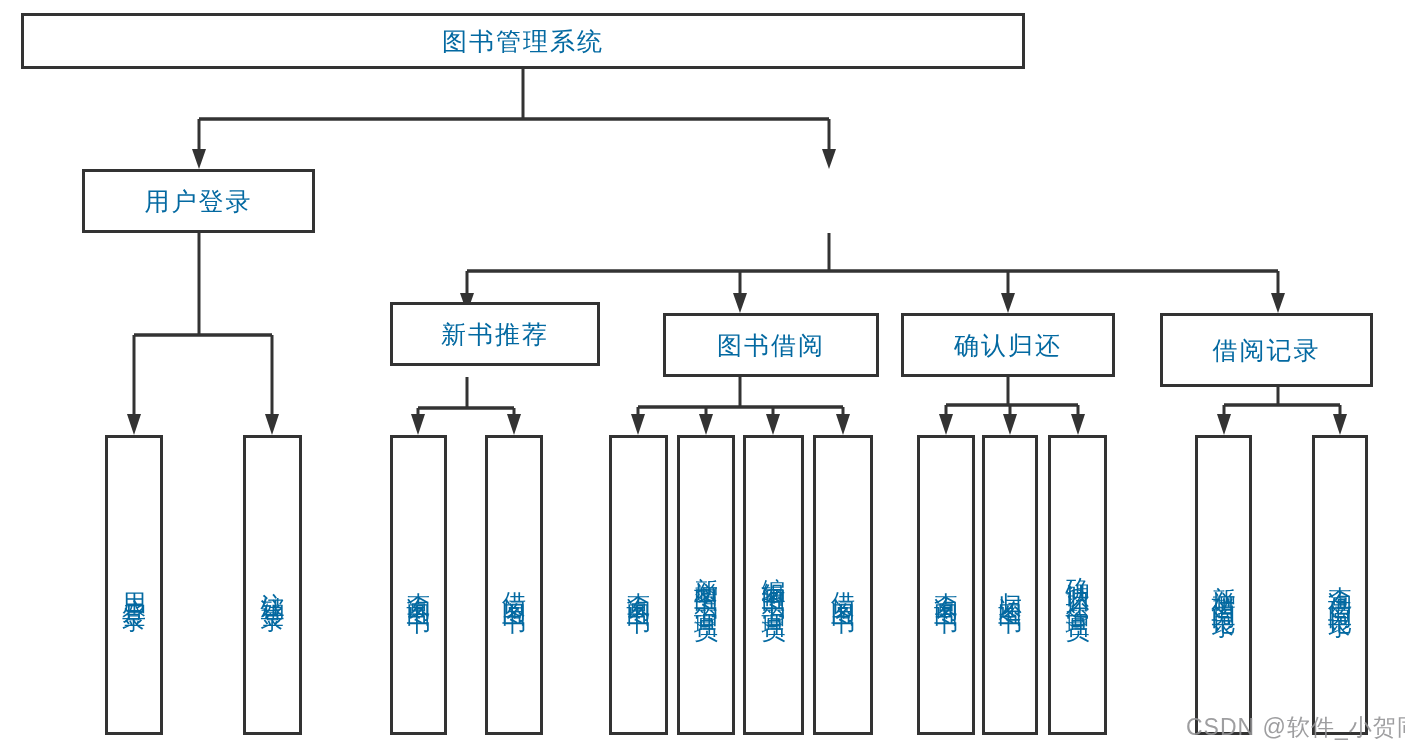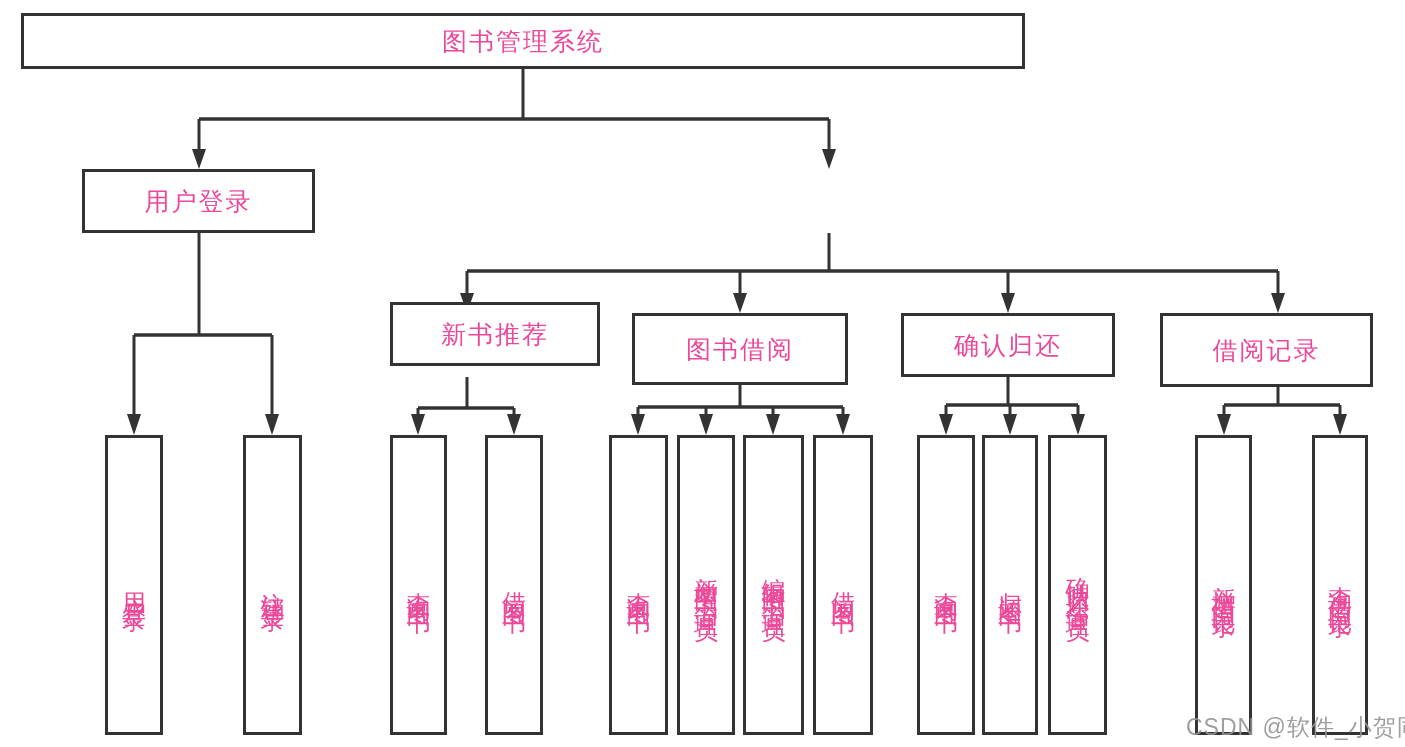--- a/index.html
+++ b/index.html
@@ -15,21 +15,21 @@
     position: absolute;
     left: 0; top: 0;
     width: 1405px; height: 747px;
     z-index: 1;
   }
   .node {
     position: absolute;
     box-sizing: border-box;
     background: #ffffff;
     border: 3px solid #333333;
-    color: #ec4899;
+    color: #0369a1;
     display: flex;
     align-items: center;
     justify-content: center;
     z-index: 2;
     white-space: nowrap;
   }
   .hbox {
     font-size: 25px;
     letter-spacing: 2px;
   }
@@ -133,21 +133,21 @@
       <path d="M1340,405 V417"></path>
         <polygon points="1333,414 1347,414 1340,435"></polygon>
     </g>
   </svg>
 
   <div class="node hbox" style="left:21px; top:13px; width:1004px; height:56px;">图书管理系统</div>
 
   <div class="node hbox" style="left:82px; top:169px; width:233px; height:64px;">用户登录</div>
 
   <div class="node hbox" style="left:362px; top:302px; width:210px; height:64px;margin-left:28px;">新书推荐</div>
-  <div class="node hbox" style="left:632px; top:313px; width:216px; height:72px;">图书借阅</div>
+  <div class="node hbox" style="left:663px; top:313px; width:216px; height:64px;">图书借阅</div>
   <div class="node hbox" style="left:901px; top:313px; width:214px; height:64px;">确认归还</div>
   <div class="node hbox" style="left:1160px; top:313px; width:213px; height:74px;">借阅记录</div>
 
   <div class="node vbox" style="left:105px; top:435px; width:58px; height:300px;">用户登录</div>
   <div class="node vbox" style="left:243px; top:435px; width:59px; height:300px;">注销登录</div>
 
   <div class="node vbox" style="left:390px; top:435px; width:57px; height:300px;">查询图书</div>
   <div class="node vbox" style="left:485px; top:435px; width:58px; height:300px;">借阅图书</div>
 
   <div class="node vbox" style="left:609px; top:435px; width:59px; height:300px;">查询图书</div>

